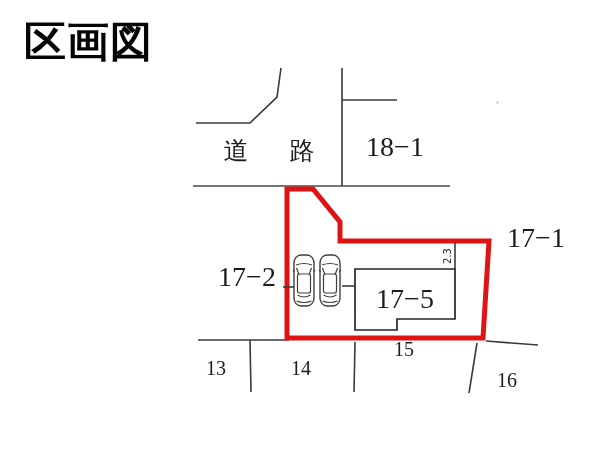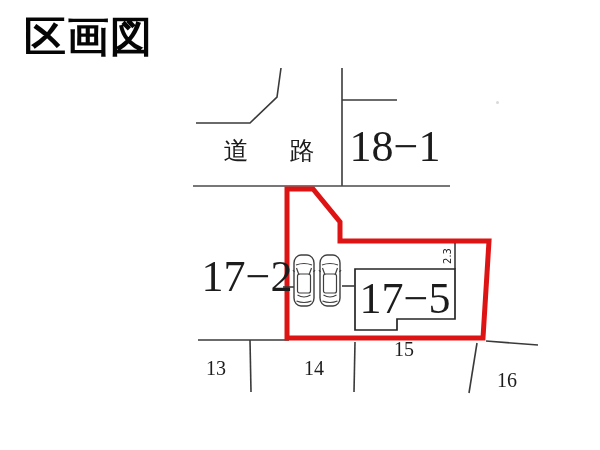--- a/index.html
+++ b/index.html
@@ -3,37 +3,37 @@
 <meta charset="utf-8">
 <style>
   html,body{margin:0;padding:0;background:#ffffff;}
   .canvas{
     position:relative;width:600px;height:450px;background:#ffffff;
     overflow:hidden;
     font-family:"Liberation Serif","DejaVu Serif",serif;
     color:var(--text,#1c1c1c);
   }
   .title{
-    position:absolute;left:24px;top:14px;
-    font-family:Liberation Sans, sans-serif;
+    position:absolute;left:24px;top:22px;
+    font-family:Liberation Mono, monospace;
     font-weight:800;font-size:42px;line-height:1.1;color:#050505;
     letter-spacing:1px;white-space:nowrap;
   }
   svg.map{position:absolute;left:0;top:0;}
   .blk{stroke:var(--line,#3a3a3a);stroke-width:1.6;fill:none;}
   .thin{stroke:#4a4a4a;stroke-width:1.3;fill:none;}
   .red-stroke{stroke:var(--boundary,#de1414);stroke-width:5;fill:none;stroke-linejoin:miter;}
   .bld{stroke:#262626;stroke-width:1.7;fill:#ffffff;}
   .car{stroke:#3f3f3f;stroke-width:1.2;fill:none;}
   .carbody{stroke:#3f3f3f;stroke-width:1.4;fill:#ffffff;}
   .label{
     position:absolute;transform:translate(-50%,-50%);
     white-space:nowrap;line-height:1;color:var(--text,#1c1c1c);
   }
-  .parcel-big{font-size:44px;}
+  .parcel-big{font-size:28px;}
   .parcel-small{font-size:20px;}
   .road{
     font-size:25px;display:flex;gap:41px;
     font-family:"DejaVu Serif","Liberation Serif",serif;
   }
   .dim{
     font-size:10px;transform:translate(-50%,-50%) rotate(-90deg);
     font-family:"DejaVu Sans","Liberation Sans",sans-serif;color:#222;
   }
   .speck{position:absolute;width:3px;height:3px;border-radius:50%;
@@ -87,28 +87,29 @@
     <use href="#car-shape" x="319" y="254"></use>
   </svg>
 
   <div class="label road" style="left:269px;top:150px;">
     <span>道</span>
     <span>路</span>
   </div>
 
   <div class="label parcel-big" style="left:395px;top:147px;">18−1</div>
 
+  <div class="label parcel-big" style="left:536px;top:238px;">17−1</div>
 
   <div class="label parcel-big" style="left:247px;top:277px;">17−2</div>
 
   <div class="label parcel-big" style="left:405px;top:299px;text-align:center;">17−5</div>
 
   <div class="label parcel-small" style="left:216px;top:368px;">13</div>
 
-  <div class="label parcel-small" style="left:314px;top:368px;">14</div>
+  <div class="label parcel-small" style="left:301px;top:368px;">14</div>
 
   <div class="label parcel-small" style="left:404px;top:349px;">15</div>
 
   <div class="label parcel-small" style="left:507px;top:368px;margin-top:12px;">16</div>
 
   <div class="label dim" style="left:448px;top:256px;">2.3</div>
 
   <div class="speck" style="left:496px;top:101px;"></div>
 </div>
 

